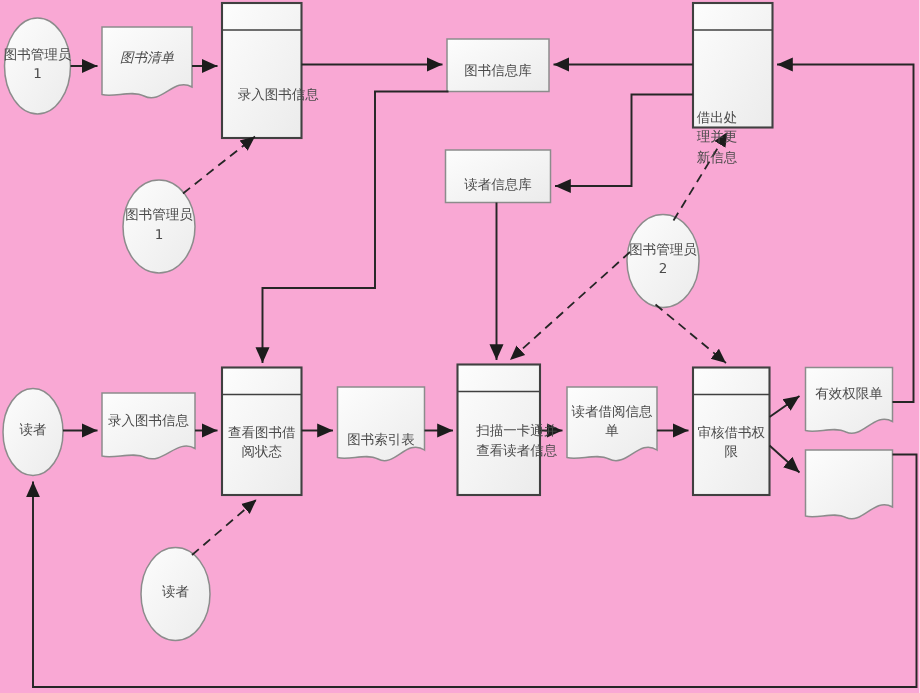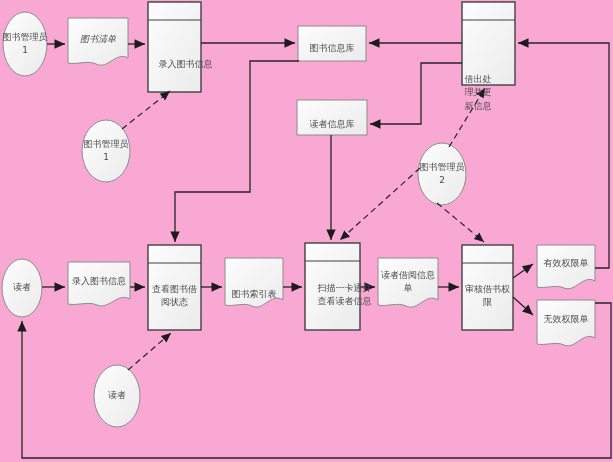--- a/index.html
+++ b/index.html
@@ -111,16 +111,15 @@
   <div class="lbl" style="left:418px;top:145px;width:48px;height:58px;">图书管理员
 2</div>
   <div class="lbl" style="left:2px;top:260px;width:40px;height:56px;">读者</div>
   <div class="lbl" style="left:68px;top:264px;width:62px;height:36px;">录入图书信息</div>
   <div class="lbl" style="left:148px;top:265px;width:53px;height:62px;">查看图书借阅状态</div>
   <div class="lbl" style="left:225px;top:276px;width:58px;height:38px;">图书索引表</div>
   <div class="lbl" style="left:305px;top:263px;width:55px;height:64px;padding-left:12px;">扫描一卡通并查看读者信息</div>
   <div class="lbl" style="left:378px;top:261px;width:60px;height:42px;">读者借阅信息单</div>
   <div class="lbl" style="left:537px;top:247px;width:58px;height:34px;">有效权限单</div>
   <div class="lbl" style="left:462px;top:265px;width:51px;height:62px;">审核借书权限</div>
-  <div class="lbl" style="left:537px;top:302px;width:58px;height:36px;">无效权限单</div>
   <div class="lbl" style="left:94px;top:368px;width:46px;height:56px;">读者</div>
 
 </div>
 
 </body></html>

